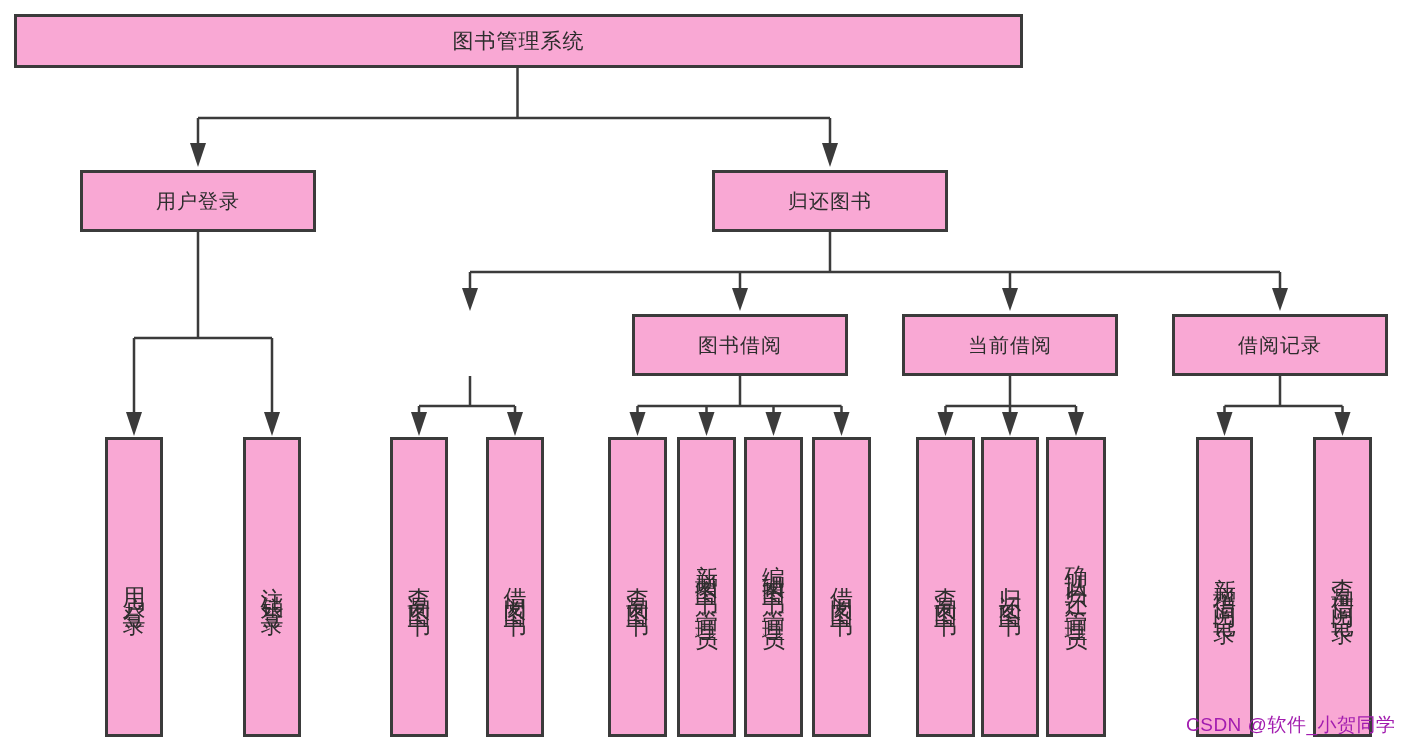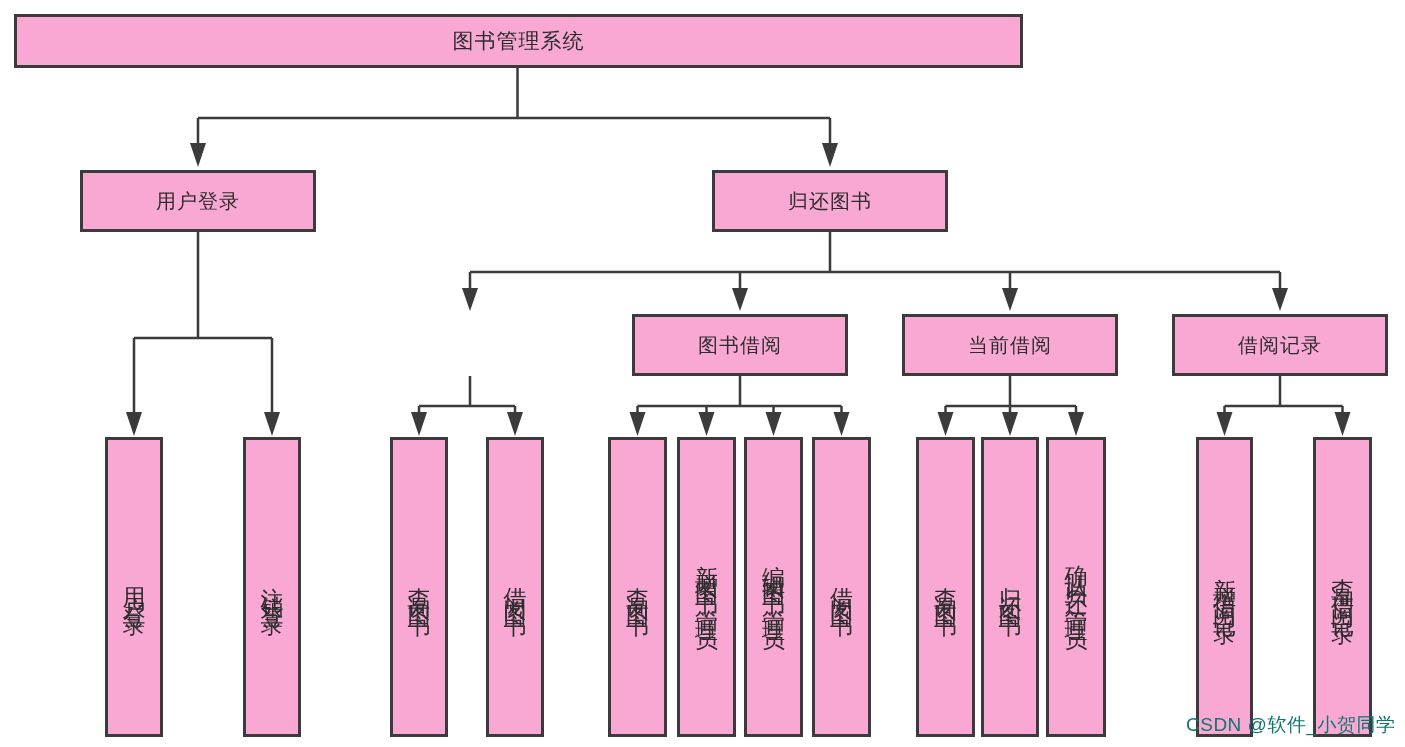--- a/index.html
+++ b/index.html
@@ -66,21 +66,21 @@
   .n-d1 { left: 916px;  width: 59px; }
   .n-d2 { left: 981px;  width: 58px; }
   .n-d3 { left: 1046px; width: 60px; }
   .n-e1 { left: 1196px; width: 57px; }
   .n-e2 { left: 1313px; width: 59px; }
   .watermark {
     position: absolute;
     left: 1186px;
     top: 712px;
     font-size: 19px;
-    color: #0f766e;
+    color: #a21caf;
     letter-spacing: 0.5px;
     white-space: nowrap;
     z-index: 3;
   }
 </style>
 </head>
 <body>
 
 <div class="canvas">
 

